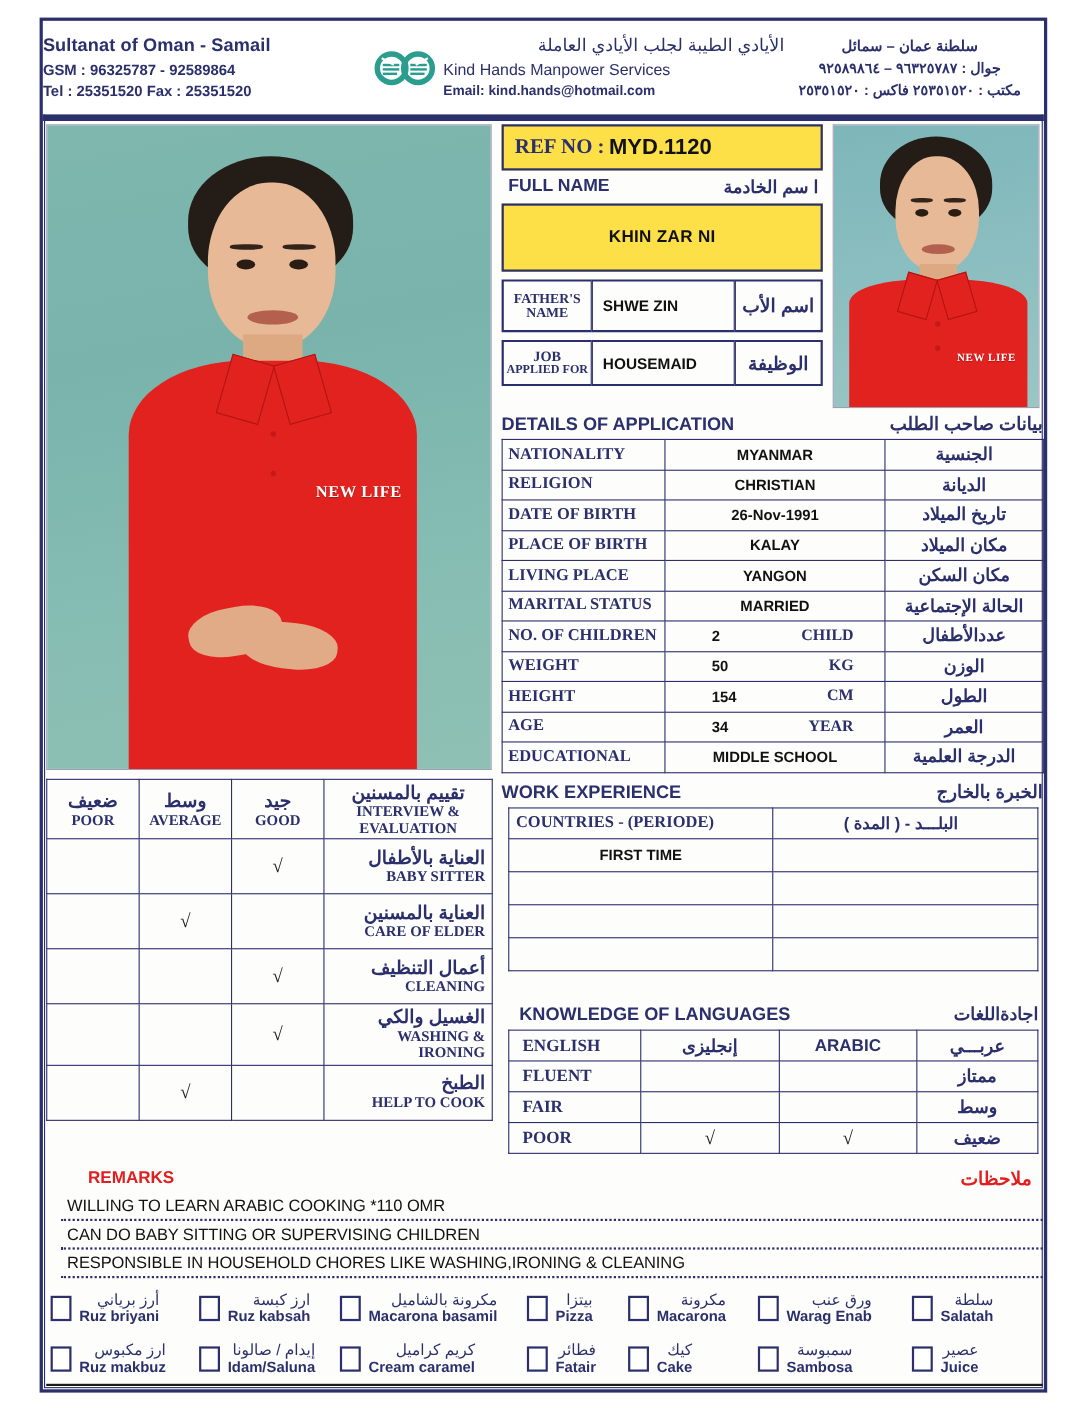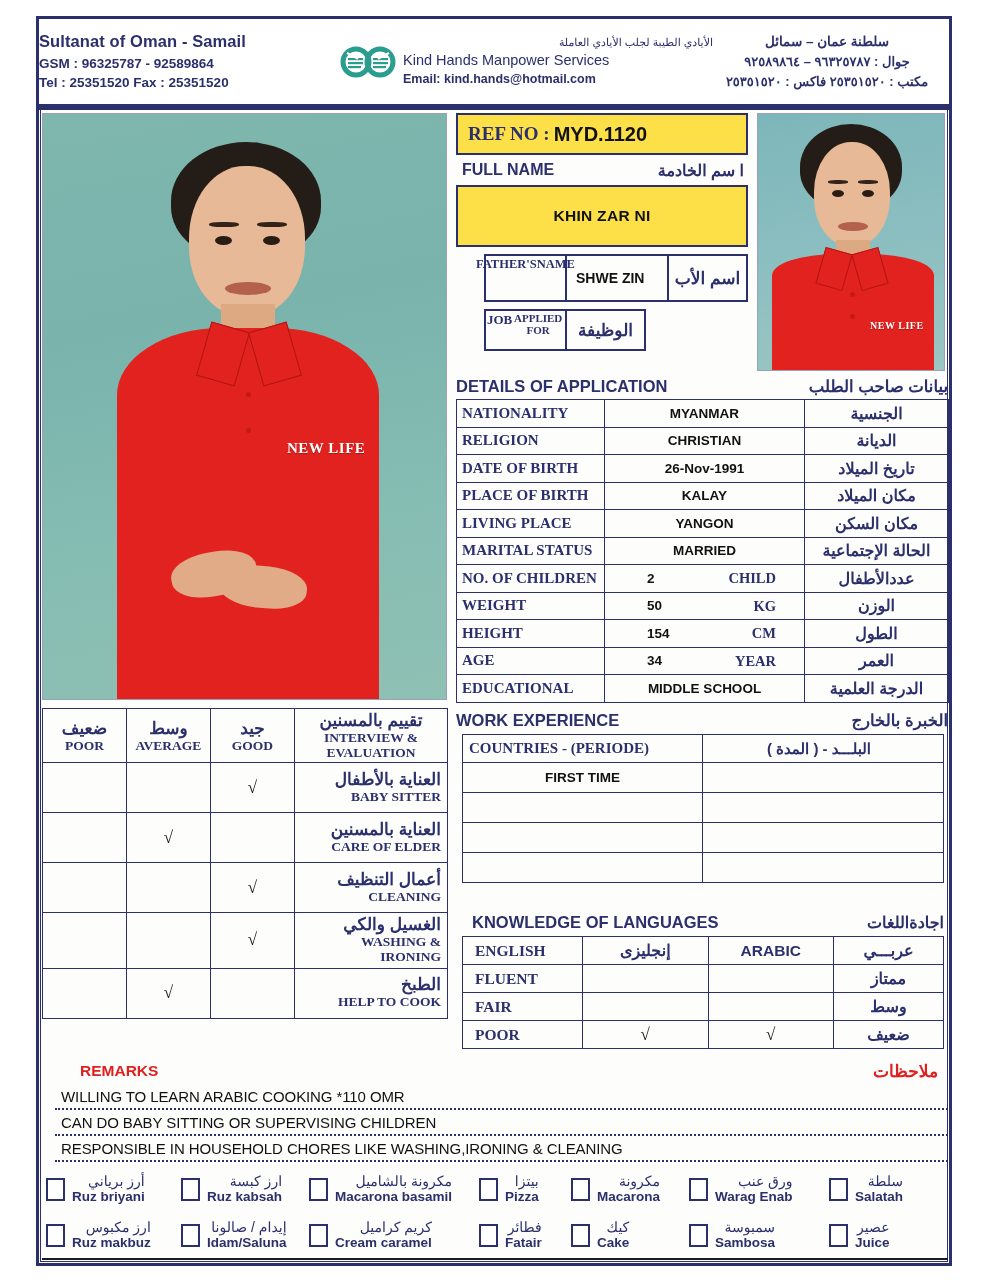--- a/index.html
+++ b/index.html
@@ -41,21 +41,21 @@
   .hdr-left .l2{ font-size:13.5px;}
   .hdr-left .l3{ font-size:13.5px;}
   .hdr-logo{
     width:58px; height:46px; position:relative; margin:0 6px 0 0;
     flex:0 0 auto;
   }
   .hdr-mid{
     flex:0 0 auto; width:310px; color:#2b2f6b; line-height:1.42;
     text-align:left;
   }
-  .hdr-mid .ar{ font-size:11px; text-align:right; direction:rtl; font-weight:500;}
+  .hdr-mid .ar{ font-size:16px; text-align:right; direction:rtl; font-weight:500;}
   .hdr-mid .en{ font-size:14.5px; }
   .hdr-mid .em{ font-size:12.5px; font-weight:bold;}
   .hdr-right{
     flex:1; color:#2b2f6b; direction:rtl; text-align:center;
     line-height:1.5; font-size:13px; font-weight:bold;
     padding-right:8px;
   }
   .hdr-right .r1{font-size:13.5px;}
   .navyband{
     position:absolute; left:39px; top:104px; width:910px; height:6px;
@@ -105,22 +105,22 @@
     padding:0 4px 0 6px;
   }
   .fullname-row .en{ color:#2b2f6b; font-weight:bold; font-size:16px;}
   .fullname-row .ar{ color:#2b2f6b; font-weight:bold; font-size:16px; direction:rtl;}
   .namebox{ height:62px; display:flex; align-items:center; justify-content:center;}
   .namebox span{ font-size:15.5px; font-weight:bold; color:#111; letter-spacing:.3px;}
   .two-col{ display:flex; margin-top:7px; }
   .two-col .lbl{
     width:82px; border:2px solid #2b2f6b; border-right:1px solid #2b2f6b;
     color:#2b2f6b; font-family:"Liberation Serif",serif; font-weight:bold;
-    font-size:12.5px; line-height:1.08; display:flex; flex-direction:row;
-    align-items:flex-start; justify-content:center; text-align:center; padding:2px 1px;margin-left:28px;
+    font-size:12.5px; line-height:1.08; display:flex; flex-direction:column;
+    align-items:center; justify-content:center; text-align:center; padding:2px 1px;
   }
   .two-col .val{
     flex:1; border:2px solid #2b2f6b; border-left:1px solid #2b2f6b; border-right:1px solid #2b2f6b;
     display:flex; align-items:center; padding-left:9px;
     font-size:14px; font-weight:bold; color:#111;
   }
   .two-col .arl{
     width:80px; border:2px solid #2b2f6b; border-left:1px solid #2b2f6b;
     color:#2b2f6b; font-weight:bold; font-size:17px; direction:rtl;
     display:flex; align-items:center; justify-content:center;
@@ -372,20 +372,21 @@
       </div>
       <div class="val">SHWE ZIN</div>
       <div class="arl">اسم الأب</div>
     </div>
 
     <div class="two-col rowh-job">
       <div class="lbl">
         <span style="font-size:13px">JOB</span>
         <span style="font-size:11px">APPLIED FOR</span>
       </div>
+      <div class="val">HOUSEMAID</div>
       <div class="arl">الوظيفة</div>
     </div>
   </div>
 
   <div class="details-title">
     <span class="en">DETAILS OF APPLICATION</span>
     <span class="ar">بيانات صاحب الطلب</span>
   </div>
   <table class="details">
     <tbody id="details-body">

